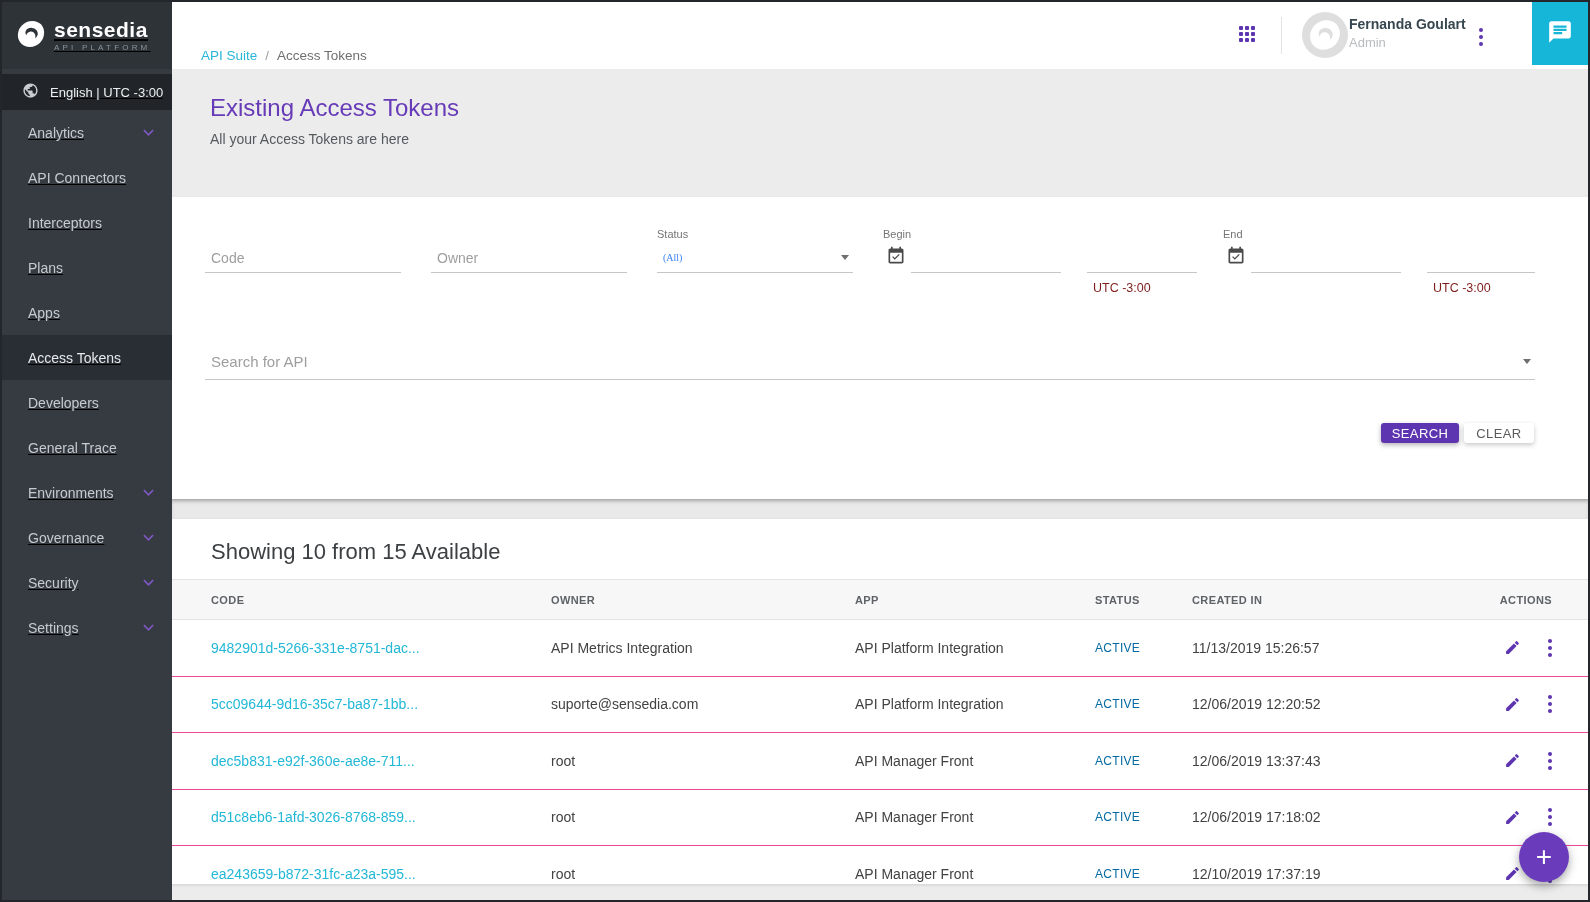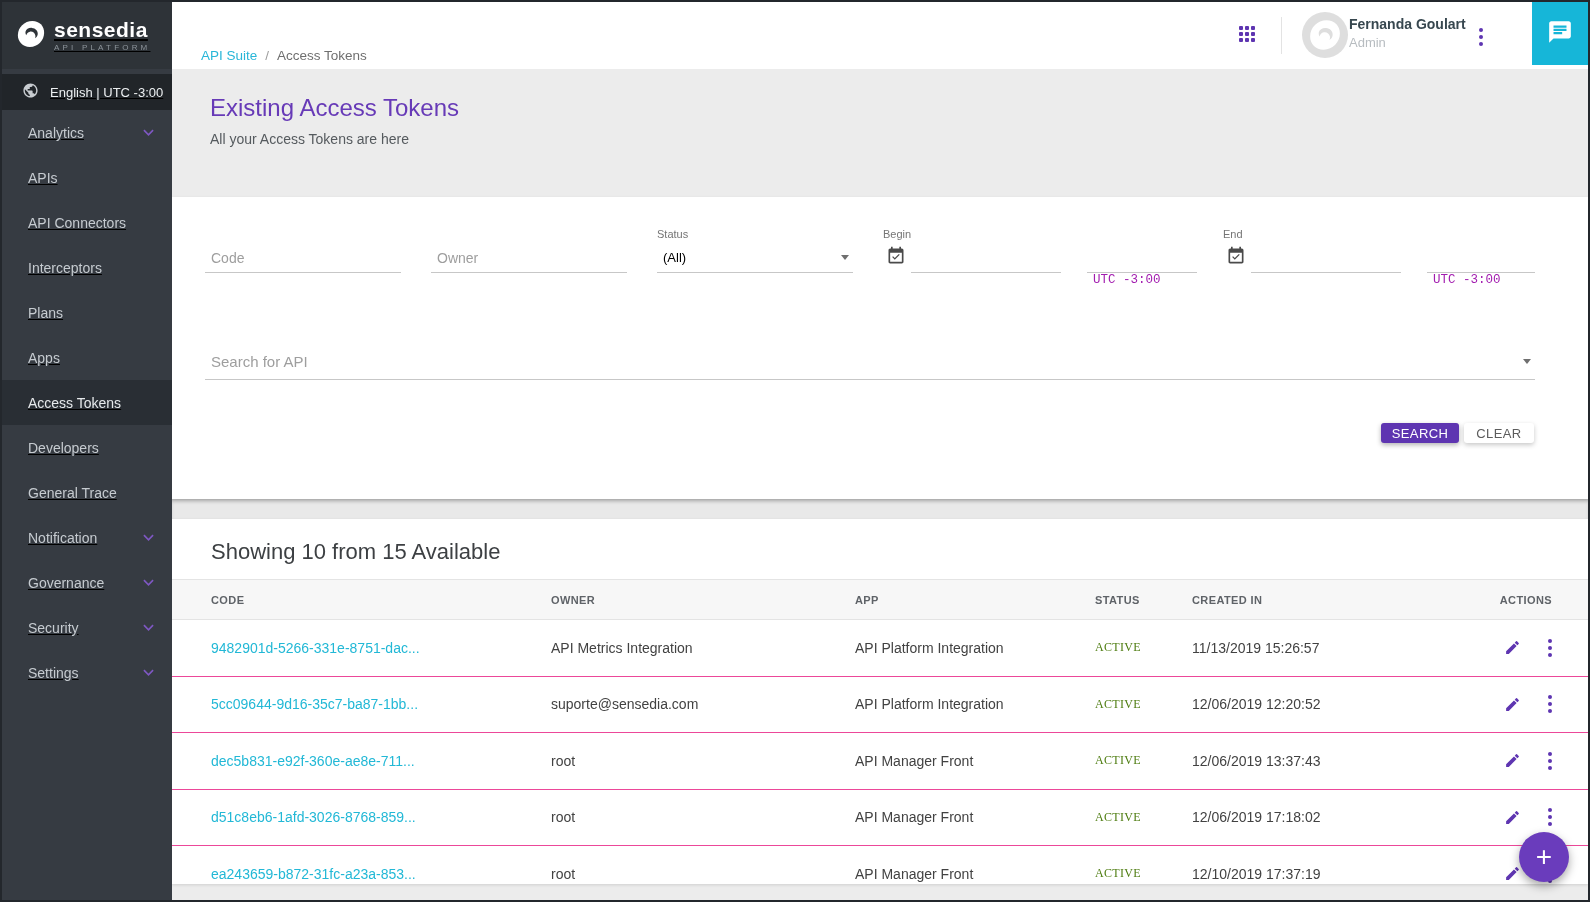--- a/index.html
+++ b/index.html
@@ -51,25 +51,25 @@
   
   .filter-card { position:relative; height:302px; background:#ffffff; box-shadow:0 2px 4px rgba(0,0,0,.15); }
   .f-label { position:absolute; font-size:11px; color:#757575; }
   .u-input { border:none; outline:none; background:transparent; border-bottom:1px solid #c7c7c7;
              font-size:14px; color:#212121; padding:6px 6px; width:100%; height:30px; }
   .u-input::placeholder { color:#9e9e9e; }
   .fld { position:absolute; top:46px; }
   .select-box { position:absolute; top:46px; height:30px; border-bottom:1px solid #c7c7c7;
                 display:flex; align-items:center; justify-content:space-between;
                 padding:0 4px 0 6px; cursor:pointer; }
-  .select-box .val { font-size:13px; color:#000000; }
+  .select-box .val { font-size:10px; color:#3b82f6;font-family:Liberation Serif, serif; }
   .caret { width:0; height:0; border-left:4.5px solid transparent; border-right:4.5px solid transparent;
            border-top:5px solid #6f6f6f; }
   .cal-icon { position:absolute; top:49px; cursor:pointer; }
-  .tz { position:absolute; top:76px; font-size:12.5px; color:#a21caf;font-family:Liberation Mono, monospace; }
+  .tz { position:absolute; top:84px; font-size:12.5px; color:#7f1d1d; }
   .api-fld { position:absolute; left:33px; top:146px; width:1330px; }
   .api-fld .u-input { height:37px; font-size:15px; }
   .api-fld .caret { position:absolute; right:4px; top:16px; }
   .btn-row { position:absolute; top:226px; left:1209px; display:flex; gap:5px; }
   .btn { height:20px; border:none; border-radius:3px; font-size:13px; letter-spacing:.4px; cursor:pointer; }
   .btn-search { width:78px; background:#5e35b1; color:#ffffff; box-shadow:0 2px 5px rgba(0,0,0,.3); }
   .btn-clear { width:70px; background:#ffffff; color:#5c5c5c; box-shadow:0 2px 5px rgba(0,0,0,.22); }
 
   .gap-band { height:20px; background:#e9e9e9; box-shadow:inset 0 3px 4px -2px rgba(0,0,0,.25); }
 
@@ -77,21 +77,21 @@
   .results-card { background:#ffffff; height:365px; box-shadow:0 1px 3px rgba(0,0,0,.12); overflow:hidden; }
   .summary { padding:20px 16px 0 39px; font-size:22px; color:#3d4043; height:60px; }
   .tbl-head, .tbl-row { display:grid; grid-template-columns:340px 304px 240px 97px 290px 1fr;
                         align-items:center; padding:0 36px 0 39px; }
   .tbl-head { height:41px; background:#f7f7f7; border-top:1px solid #e4e4e4; border-bottom:1px solid #e4e4e4; }
   .tbl-head div { font-size:11px; font-weight:bold; color:#5f6368; letter-spacing:.4px; }
   .tbl-head .col-actions { text-align:right; }
   .tbl-row { height:56.5px; border-bottom:1px solid #ec4899; }
   .cell-code { color:#22b8d6; font-size:14px; cursor:pointer; }
   .cell-txt { color:#424242; font-size:14px; }
-  .cell-status { color:#4d7c0f; font-size:12px; letter-spacing:.3px;font-family:Liberation Serif, serif; }
+  .cell-status { color:#0369a1; font-size:12px; letter-spacing:.3px; }
   .cell-actions { display:flex; justify-content:flex-end; align-items:center; gap:27px; }
   .icon-btn { background:none; border:none; cursor:pointer; display:flex; align-items:center; }
 
   .fab { position:absolute; left:1517px; top:830px; width:50px; height:50px; border-radius:50%;
          background:#6a3cbc; border:none; color:#ffffff; font-size:28px; font-weight:300;
          box-shadow:0 4px 10px rgba(0,0,0,.35); cursor:pointer; z-index:20; line-height:1; }
 </style>
 </head>
 <body>
 
@@ -123,23 +123,20 @@
     <nav>
       <div class="nav-item">
         <span>Analytics</span>
         <span class="chev">
             <svg width="11" height="7" viewBox="0 0 12 7">
               <path d="M1 1l5 5 5-5" fill="none" stroke="#7E57C2" stroke-width="1.8"></path>
             </svg>
           </span>
       </div>
       <div class="nav-item">
-          <span>APIs</span>
-        </div>
-      <div class="nav-item">
           <span>API Connectors</span>
         </div>
       <div class="nav-item">
           <span>Interceptors</span>
         </div>
       <div class="nav-item">
           <span>Plans</span>
         </div>
       <div class="nav-item">
           <span>Apps</span>
@@ -147,21 +144,21 @@
       <div class="nav-item active">
           <span>Access Tokens</span>
         </div>
       <div class="nav-item">
           <span>Developers</span>
         </div>
       <div class="nav-item">
           <span>General Trace</span>
         </div>
       <div class="nav-item">
-        <span>Notification</span>
+        <span>Environments</span>
         <span class="chev">
             <svg width="11" height="7" viewBox="0 0 12 7">
               <path d="M1 1l5 5 5-5" fill="none" stroke="#7E57C2" stroke-width="1.8"></path>
             </svg>
           </span>
       </div>
       <div class="nav-item">
         <span>Governance</span>
         <span class="chev">
             <svg width="11" height="7" viewBox="0 0 12 7">
@@ -378,21 +375,21 @@
             </button>
           <span class="kebab">
               <i></i>
               <i></i>
               <i></i>
             </span>
         </div>
       </div>
 
       <div class="tbl-row">
-        <div class="cell-code">ea243659-b872-31fc-a23a-853...</div>
+        <div class="cell-code">ea243659-b872-31fc-a23a-595...</div>
         <div class="cell-txt">root</div>
         <div class="cell-txt">API Manager Front</div>
         <div class="cell-status">ACTIVE</div>
         <div class="cell-txt">12/10/2019 17:37:19</div>
         <div class="cell-actions">
           <button class="icon-btn">
               <svg width="17" height="17" viewBox="0 0 24 24" fill="#5e35b1">
                 <path d="M3 17.25V21h3.75L17.81 9.94l-3.75-3.75L3 17.25zM20.71 7.04a1 1 0 0 0 0-1.41l-2.34-2.34a1 1 0 0 0-1.41 0l-1.83 1.83 3.75 3.75 1.83-1.83z"></path>
               </svg>
             </button>

